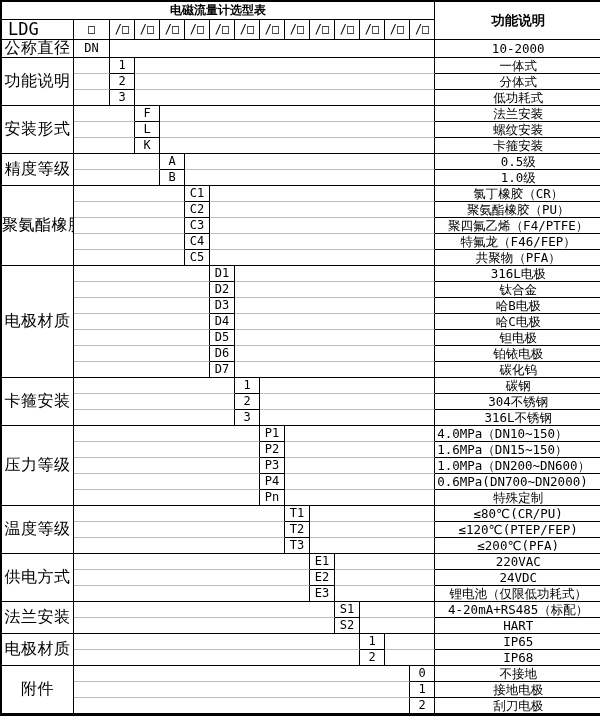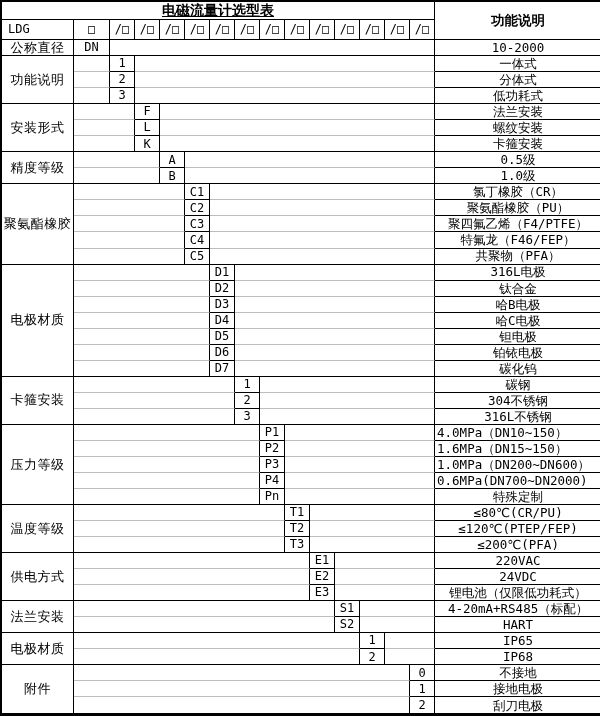--- a/index.html
+++ b/index.html
@@ -2,24 +2,24 @@
 <html><head>
 <meta charset="utf-8">
 <style>
   html,body{margin:0;padding:0;background:#fff;}
   body{width:600px;height:716px;font-family:"DejaVu Sans Mono","DejaVu Sans",sans-serif;color:#000;}
   table{width:600px;height:716px;table-layout:fixed;border-collapse:separate;border-spacing:0;
         border:2px solid #000;box-sizing:border-box;background:#fff;}
   td{border-right:1px solid #000;border-bottom:1px solid #000;padding:0;margin:0;
      overflow:hidden;white-space:nowrap;vertical-align:middle;text-align:center;
      font-size:12.5px;line-height:1.05;}
-  td.title{font-weight:bold;font-size:14px;text-decoration:underline;}
+  td.title{font-weight:bold;font-size:12px;}
   td.funch{font-weight:bold;font-size:13.5px;}
-  td.pfx{text-align:left;padding-left:6px;font-size:12px;}
-  td.cat{font-size:13px;letter-spacing:0.5px;}
+  td.pfx{text-align:left;padding-left:6px;font-size:17px;}
+  td.cat{font-size:16px;letter-spacing:0.5px;}
   td.code{font-size:12px;}
   td.gap{border-bottom-color:#bdbdbd;}
   td.gap.glast{border-bottom-color:#000;}
   td.desc.left{text-align:left;padding-left:2px;}
   tr.r-title{height:18px;}
   tr.r-model{height:20px;}
   tr.r-opt{height:16px;}
 </style>
 </head>
 <body>

